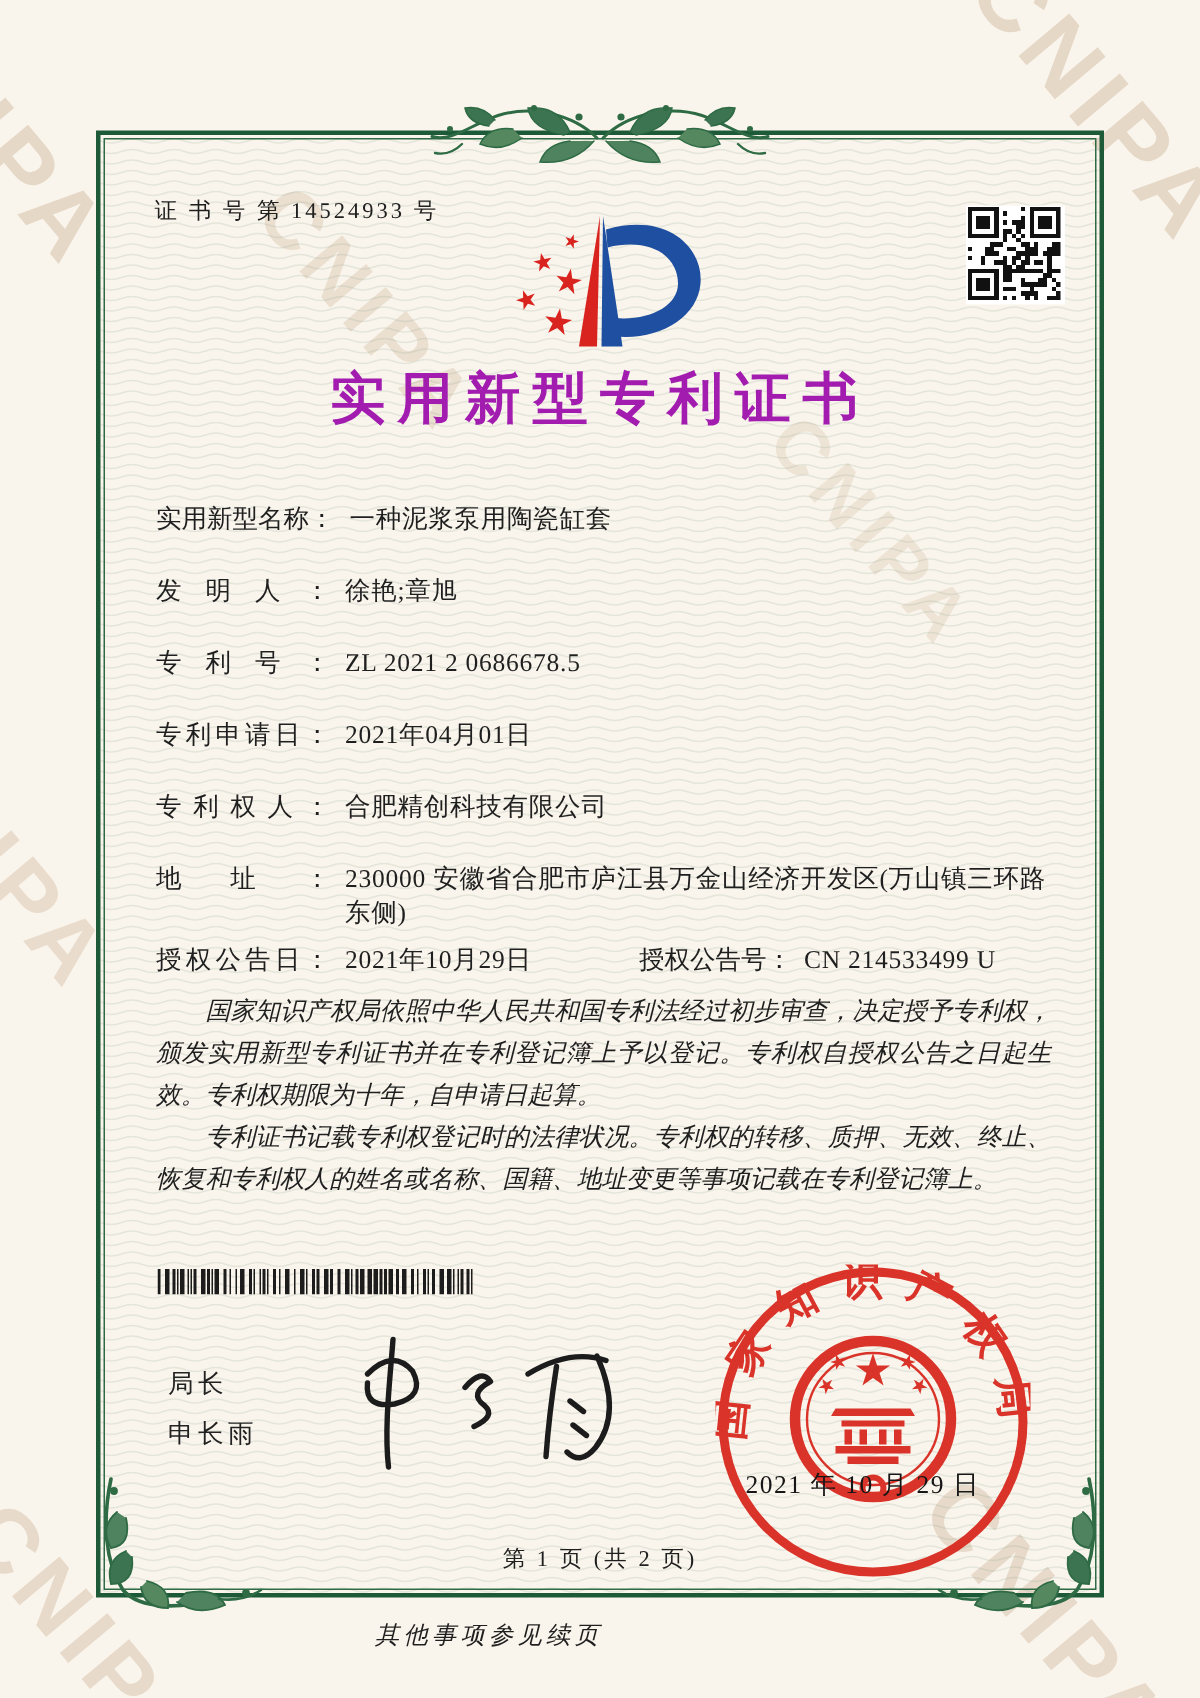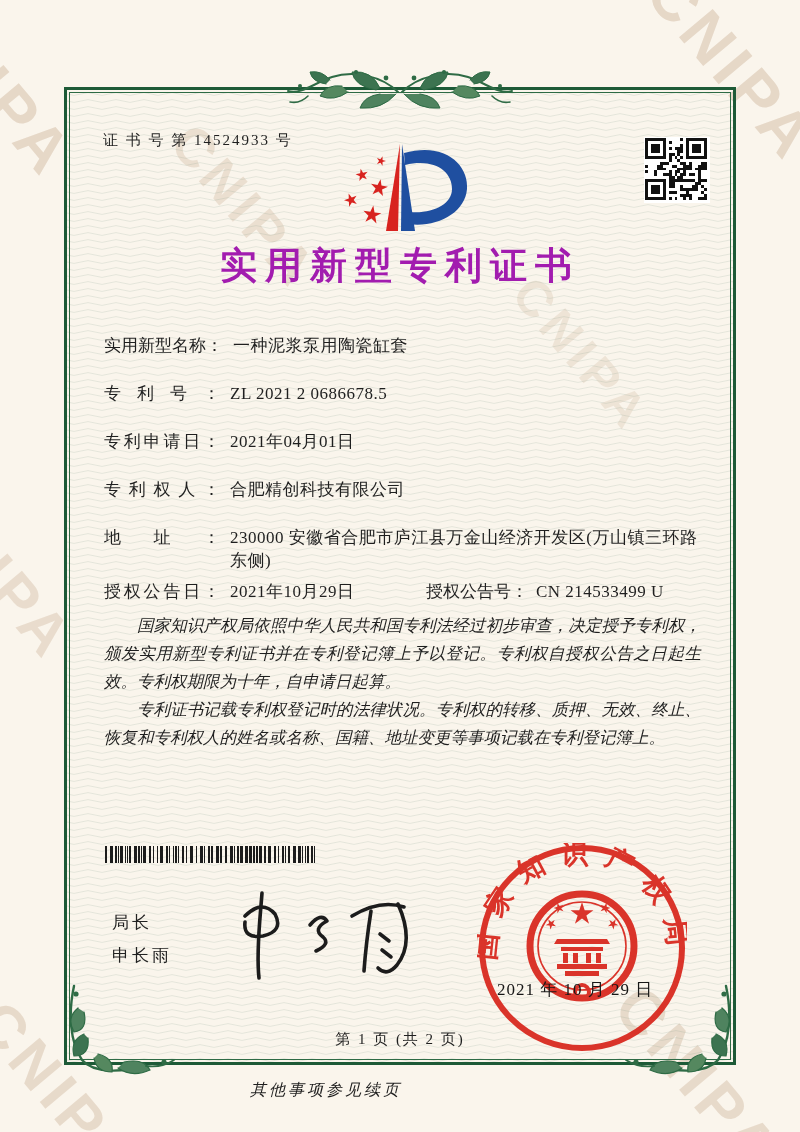--- a/index.html
+++ b/index.html
@@ -284,20 +284,24 @@
   </div>
 
   <h1 class="title">实用新型专利证书</h1>
 
   <div class="content">
     <div class="row">
       <span class="lbl">实用新型名称：</span>
       <span class="val">一种泥浆泵用陶瓷缸套</span>
     </div>
     <div class="row">
+      <span class="lbl">发明人：</span>
+      <span class="val">徐艳;章旭</span>
+    </div>
+    <div class="row">
       <span class="lbl">专利号：</span>
       <span class="val">ZL 2021 2 0686678.5</span>
     </div>
     <div class="row">
       <span class="lbl">专利申请日：</span>
       <span class="val">2021年04月01日</span>
     </div>
     <div class="row">
       <span class="lbl">专利权人：</span>
       <span class="val">合肥精创科技有限公司</span>

